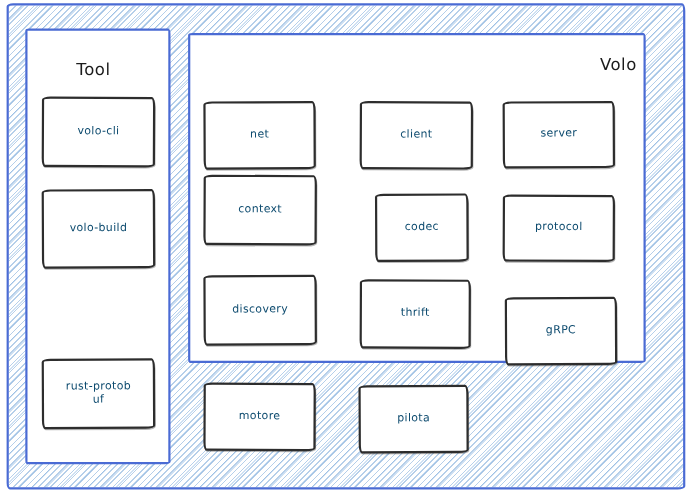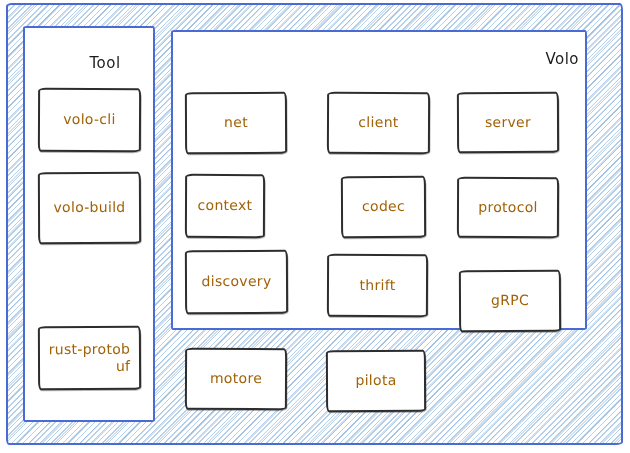--- a/index.html
+++ b/index.html
@@ -33,44 +33,44 @@
   }
   .tool-panel{left:23px;top:26px;width:132px;height:396px;}
   .volo-panel{left:171px;top:30px;width:416px;height:300px;}
   .panel-title{
     position:absolute;
     text-align:center;
     font-size:15px;
     letter-spacing:0.5px;
     color:#1c1c1c;
   }
-  .tool-title{left:23px;top:54px;width:124px;padding-left:20px;}
+  .tool-title{left:23px;top:54px;width:124px;}
   .volo-title{left:163px;top:50px;width:416px;text-align:right;}
   
   .node{
     position:absolute;
     box-sizing:border-box;
     background:#ffffff;
     border:2px solid #2d2d2d;
     border-radius:8px 3px 9px 3px / 3px 9px 3px 8px;
     box-shadow:0.5px 1px 0 0 rgba(45,45,45,0.35);
     display:flex;
     align-items:center;
     justify-content:center;
     text-align:center;
   }
   .node-label{
-    font-size:14px;
+    font-size:10px;
     letter-spacing:0.3px;
     white-space:pre-line;
     line-height:1.25;
-    color:#a16207;
+    color:#0c4a6e;
   }
   .r1{transform:rotate(0.25deg);}
-  .r2{transform:rotate(-0.25deg);text-align:right;}
+  .r2{transform:rotate(-0.25deg);}
 </style>
 </head>
 <body>
 
 <div class="canvas">
 
   <div class="outer-rect"></div>
 
   <div class="panel tool-panel"></div>
   <div class="panel volo-panel"></div>
@@ -92,21 +92,21 @@
   <div class="node r2" style="left:185px;top:92px;width:102px;height:62px">
     <span class="node-label">net</span>
   </div>
   <div class="node r1" style="left:327px;top:92px;width:103px;height:62px">
     <span class="node-label">client</span>
   </div>
   <div class="node r2" style="left:457px;top:92px;width:102px;height:61px">
     <span class="node-label">server</span>
   </div>
 
-  <div class="node r1" style="left:185px;top:174px;width:80px;height:64px">
+  <div class="node r1" style="left:185px;top:159px;width:103px;height:64px">
     <span class="node-label">context</span>
   </div>
   <div class="node r2" style="left:341px;top:176px;width:85px;height:62px">
     <span class="node-label">codec</span>
   </div>
   <div class="node r1" style="left:457px;top:177px;width:102px;height:61px">
     <span class="node-label">protocol</span>
   </div>
 
   <div class="node r2" style="left:185px;top:250px;width:103px;height:64px">

